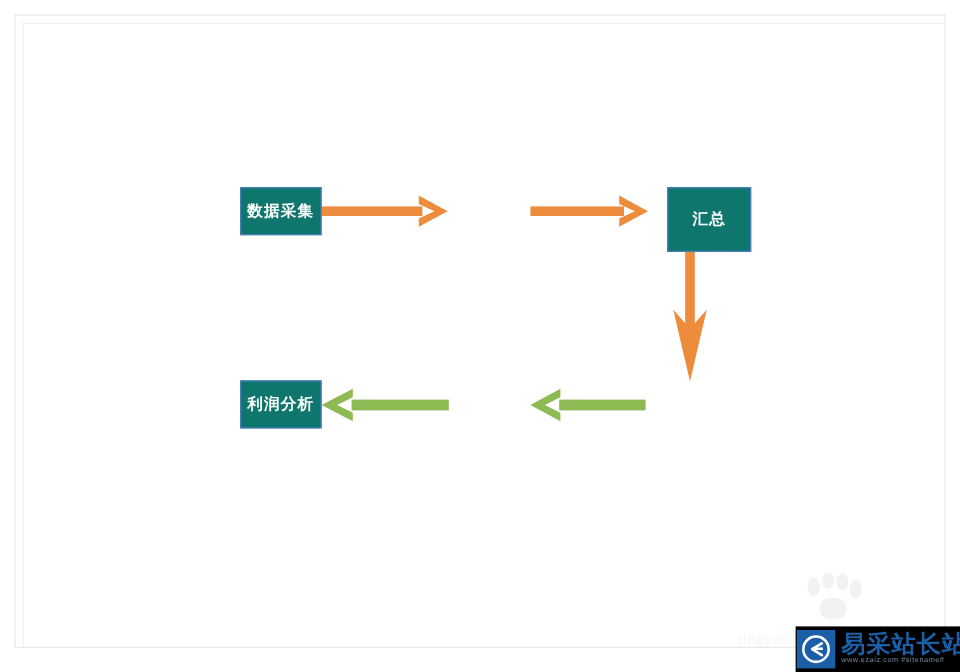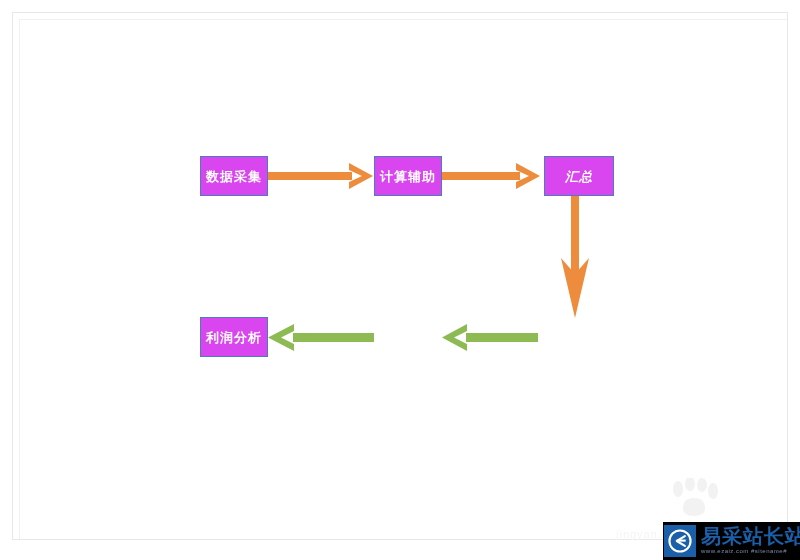--- a/index.html
+++ b/index.html
@@ -49,39 +49,39 @@
   
   #flowchart {
     position: absolute;
     left: 0; top: 0;
     width: 800px;
     height: 560px;
   }
 
   .node {
     position: absolute;
-    background: #d946ef;
+    background: #0f766e;
     border: 1px solid #4a7ebb;
     box-sizing: border-box;
     display: flex;
     align-items: center;
     justify-content: center;
     color: #ffffff;
     font-size: 13px;
     font-weight: bold;
     letter-spacing: 1px;
     font-family: "DejaVu Sans", "Liberation Sans", sans-serif;
     line-height: 1;
     user-select: none;
   }
 
   
   .n-collect  { left: 200px; top: 156px; width: 68px;  height: 40px; }
   .n-compute  { left: 374px; top: 156px; width: 68px;  height: 40px; }
-  .n-summary  { left: 544px; top: 156px; width: 70px;  height: 40px; font-style: italic; }
+  .n-summary  { left: 556px; top: 156px; width: 70px;  height: 54px; }
   .n-report   { left: 538px; top: 317px; width: 74px;  height: 40px; }
   .n-profit   { left: 374px; top: 317px; width: 68px;  height: 40px; }
   .n-audit    { left: 200px; top: 317px; width: 68px;  height: 40px; }
 
   
   .arrow-layer {
     position: absolute;
     left: 0; top: 0;
     width: 800px;
     height: 560px;
@@ -205,23 +205,20 @@
       </g>
 
       <g>
         <rect x="293" y="333" width="81" height="9" fill="#8dba53"></rect>
         <path d="M 268 337.5 L 294 324 L 294 331 L 281 337.5 L 294 344 L 294 351 Z" fill="#8dba53"></path>
       </g>
     </svg>
 
     <div class="node n-collect">
       <span>数据采集</span>
-    </div>
-    <div class="node n-compute">
-      <span>计算辅助</span>
     </div>
     <div class="node n-summary">
       <span>汇总</span>
     </div>
     <div class="node n-audit">
       <span>利润分析</span>
     </div>
   </div>
 
   <div class="wm-baidu">

